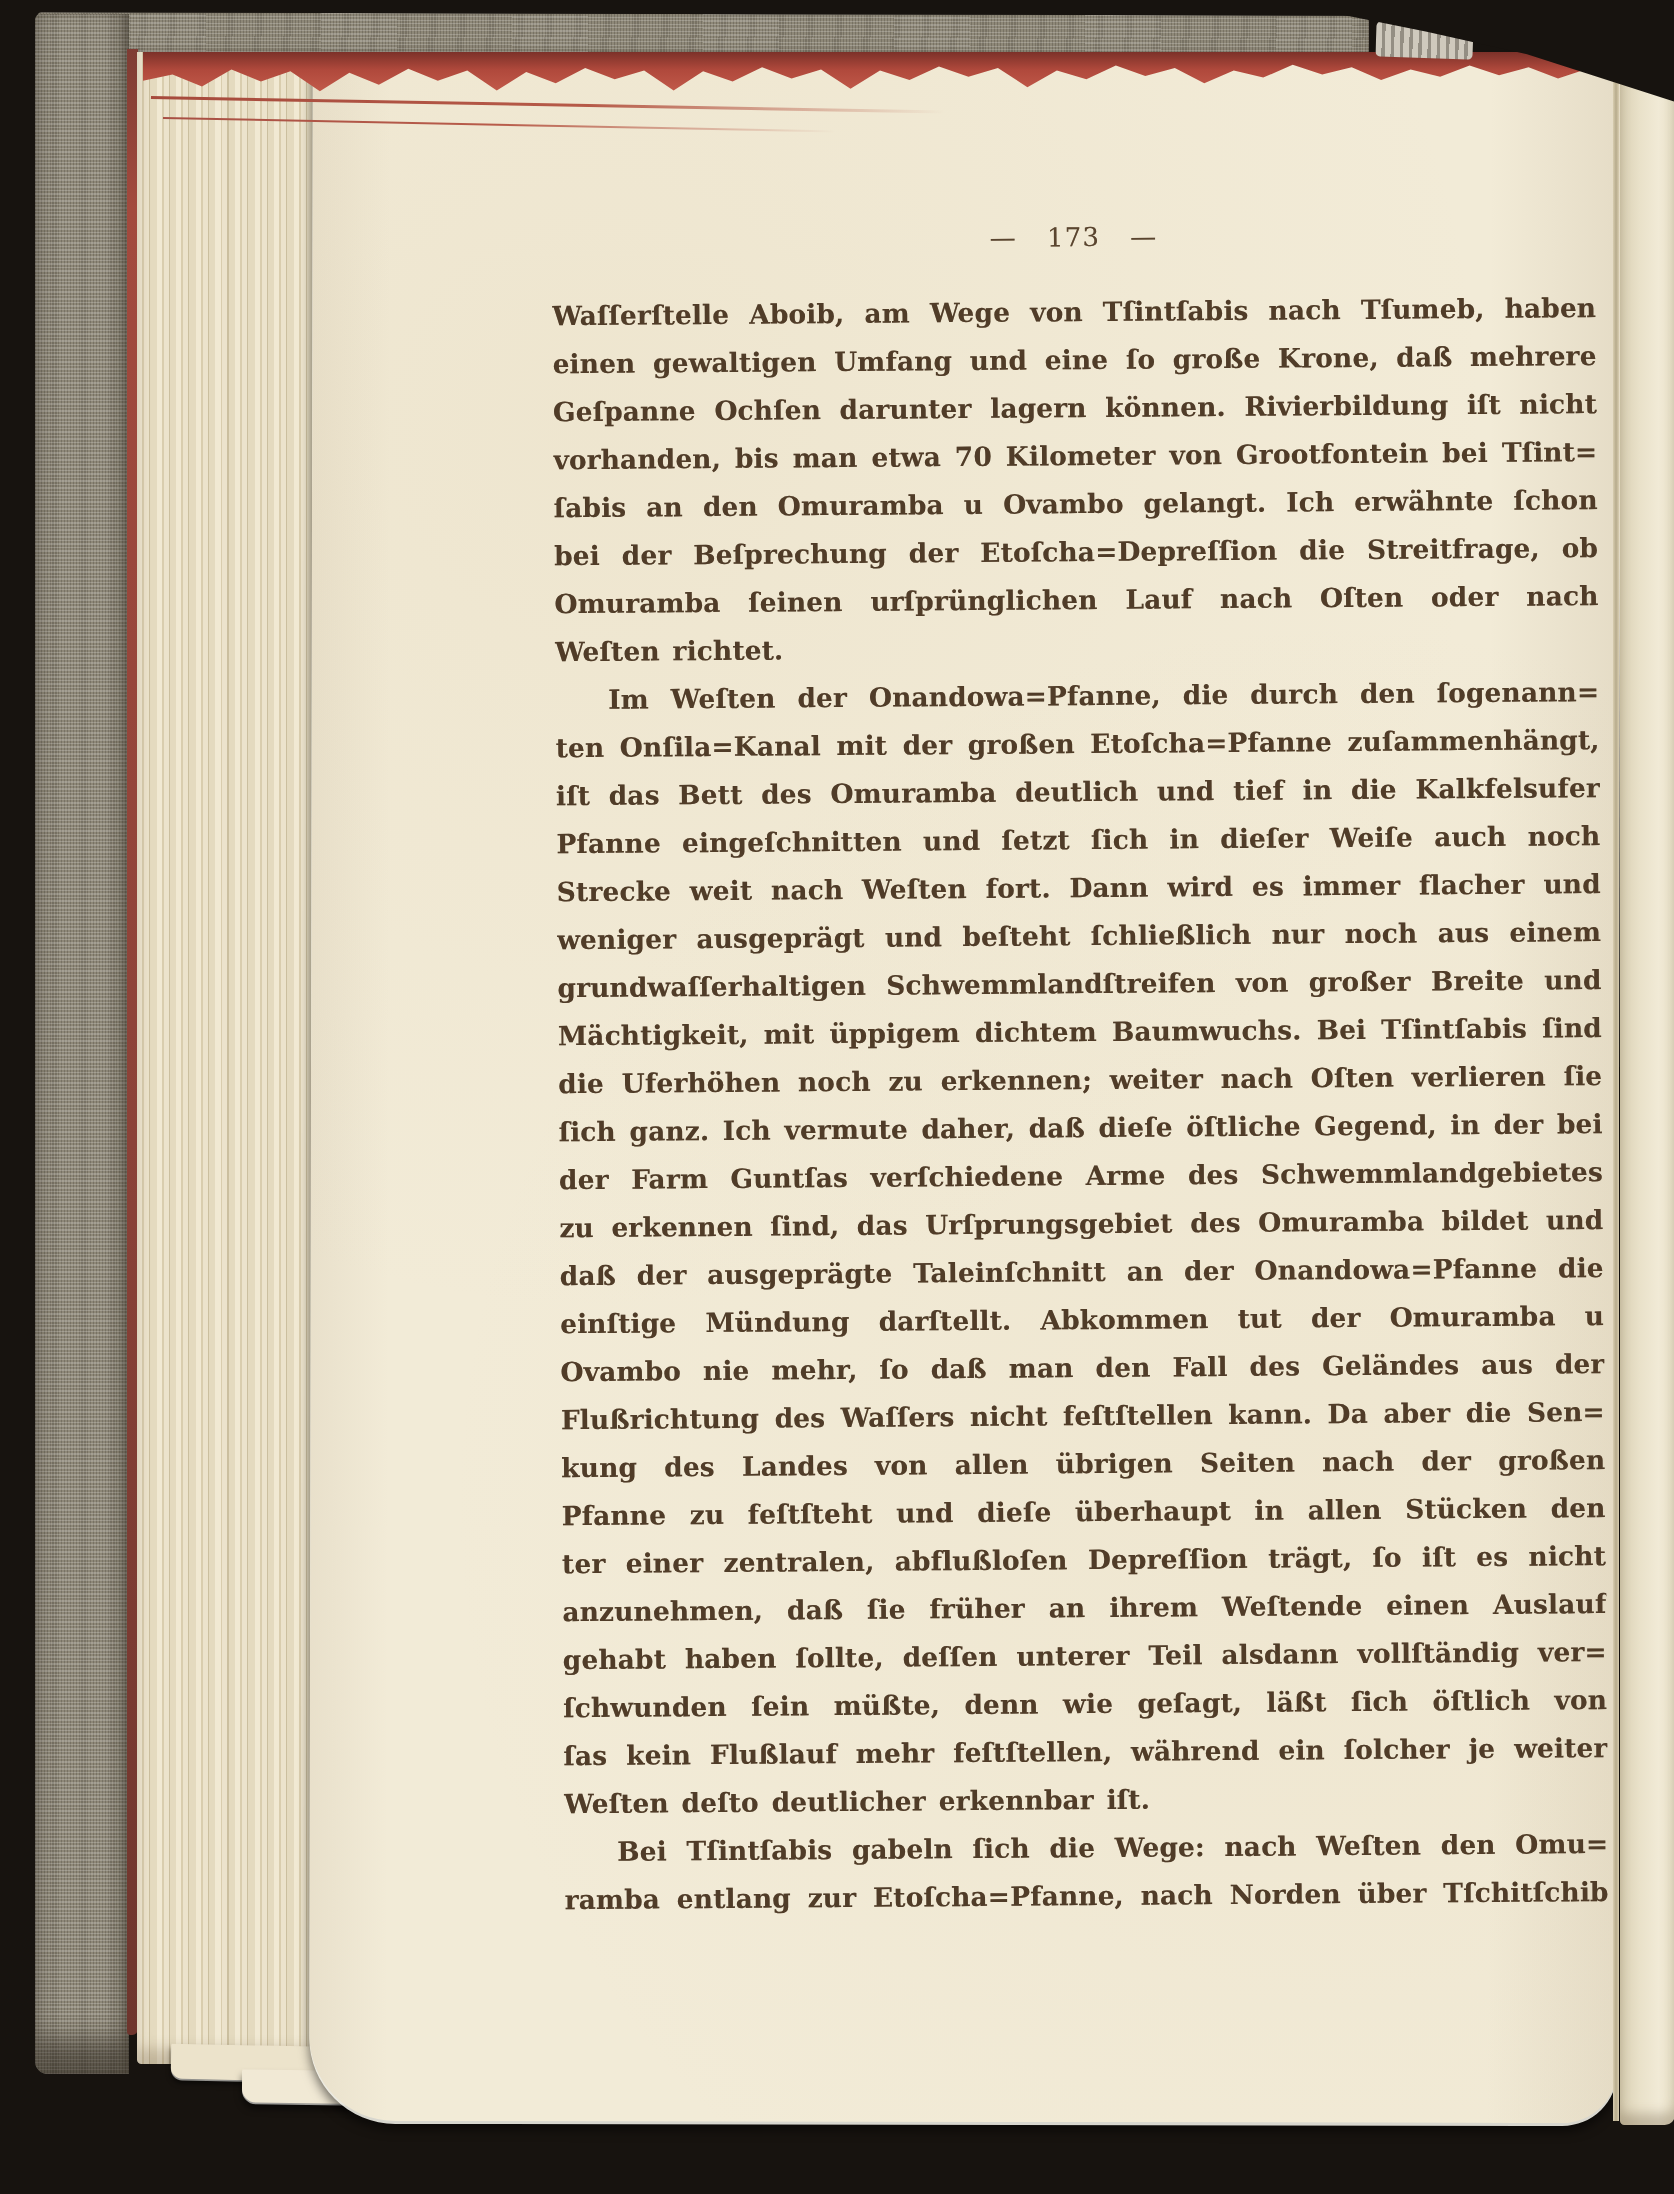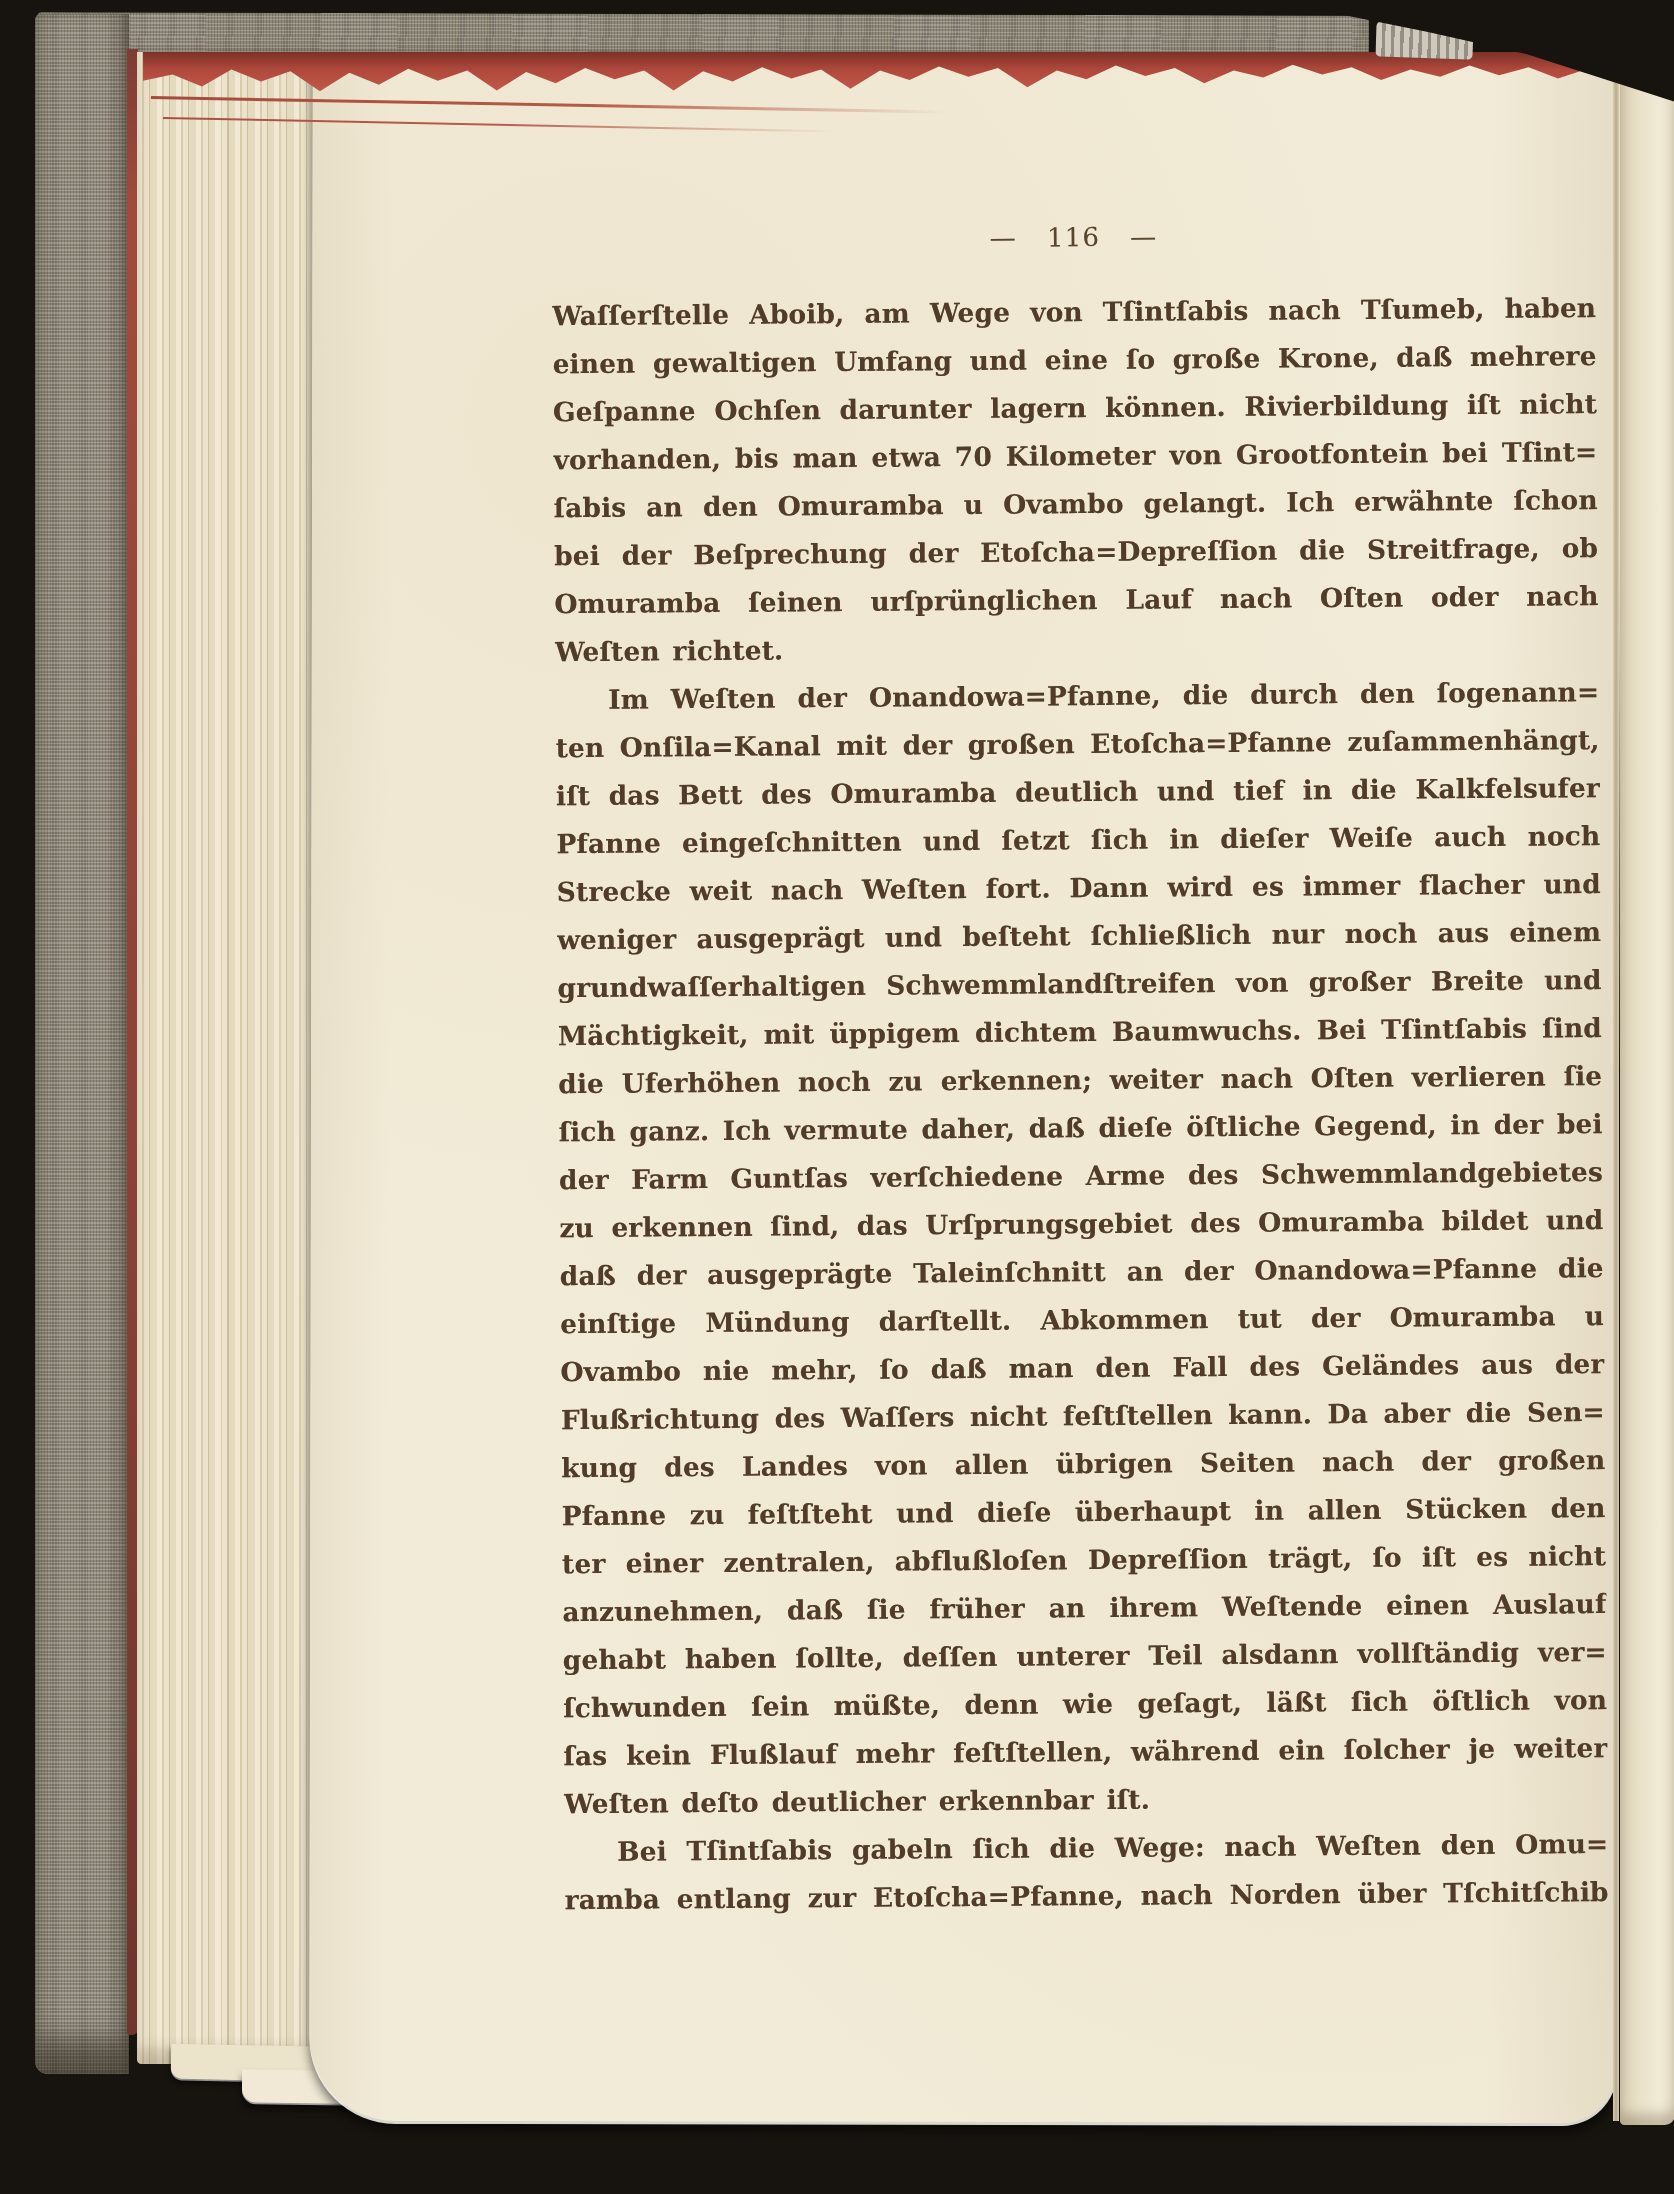--- a/index.html
+++ b/index.html
@@ -88,21 +88,21 @@
   <div class="red-edge-left"></div>
   <div class="fanned-pages"></div>
 
   <div class="page-step-a"></div>
   <div class="page-step-b"></div>
 
   <div class="main-page">
     <div class="text-block">
       <div class="page-header">
         <span>—</span>
-        <span>116</span>
+        <span>173</span>
         <span>—</span>
       </div>
       <div class="text-lines">
           <div class="line">Waſſerſtelle Aboib, am Wege von Tſintſabis nach Tſumeb, haben</div>
           <div class="line">einen gewaltigen Umfang und eine ſo große Krone, daß mehrere</div>
           <div class="line">Geſpanne Ochſen darunter lagern können. Rivierbildung iſt nicht</div>
           <div class="line">vorhanden, bis man etwa 70 Kilometer von Grootfontein bei Tſint=</div>
           <div class="line">ſabis an den Omuramba u Ovambo gelangt. Ich erwähnte ſchon</div>
           <div class="line">bei der Beſprechung der Etoſcha=Depreſſion die Streitfrage, ob dieſer</div>
           <div class="line">Omuramba ſeinen urſprünglichen Lauf nach Oſten oder nach</div>

